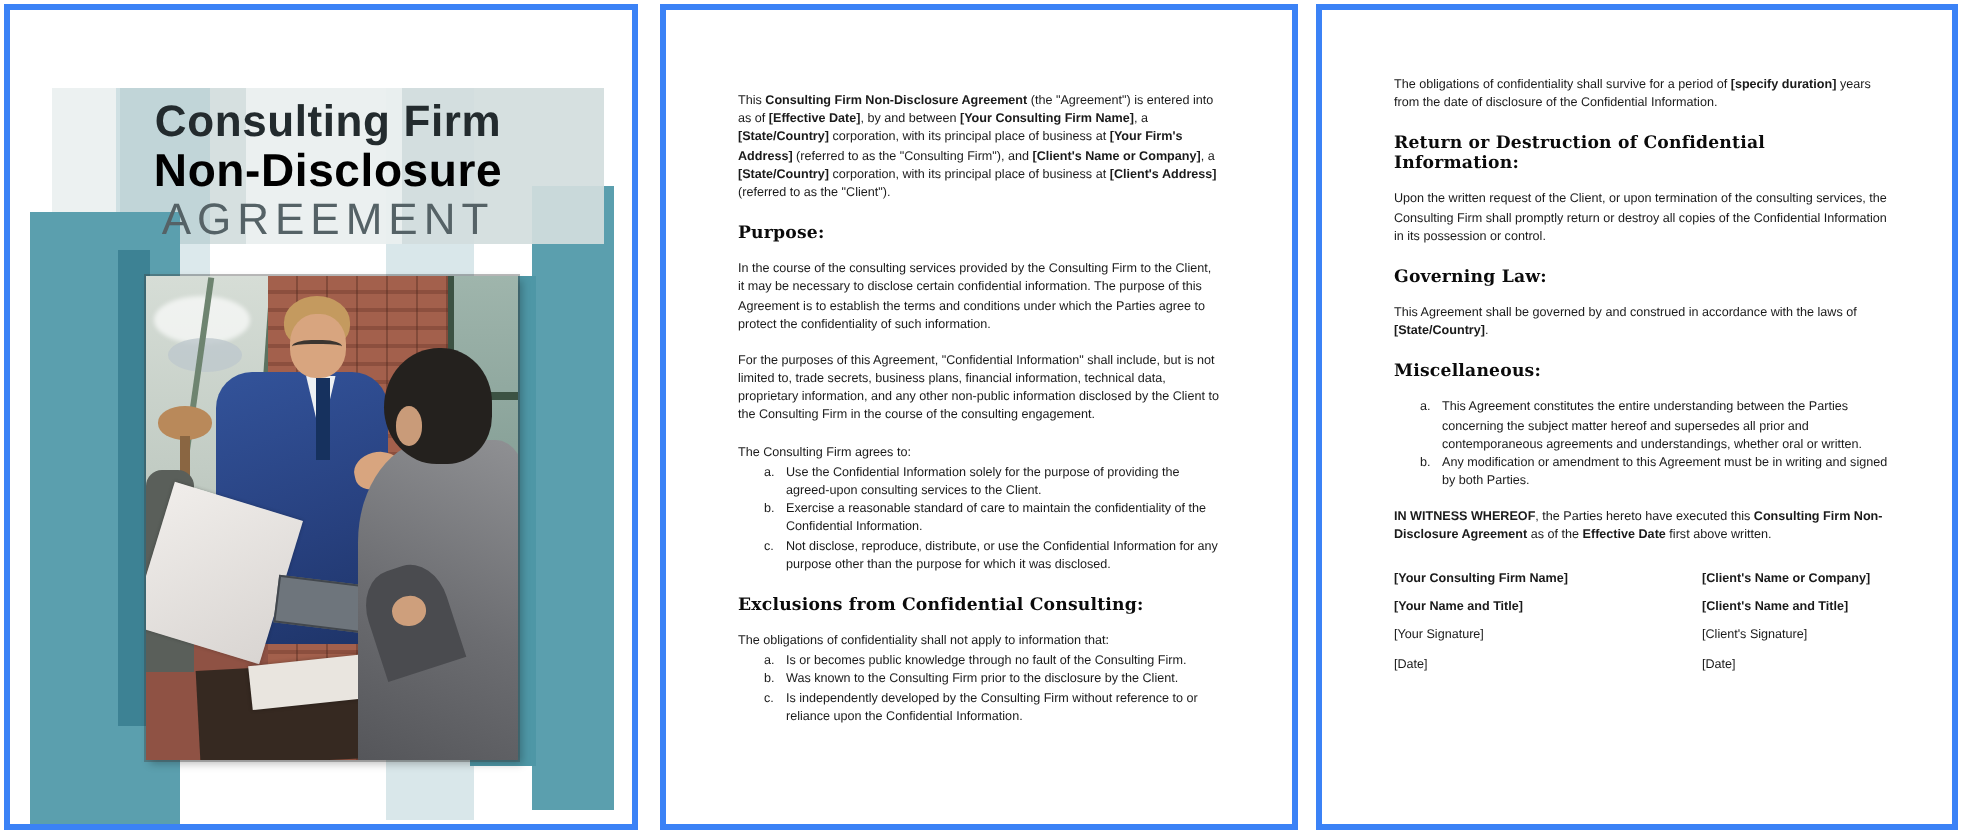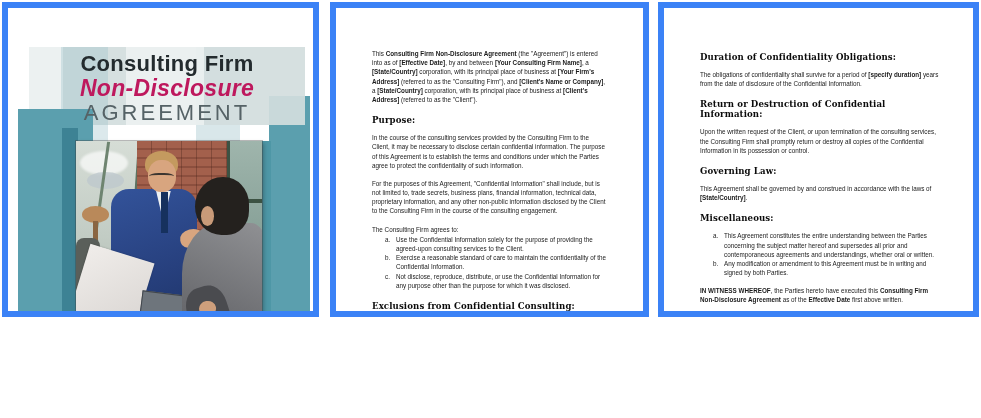--- a/index.html
+++ b/index.html
@@ -1,38 +1,38 @@
 <!DOCTYPE html>
 <html><head>
 <meta charset="utf-8">
 <style>
   html,body{margin:0;padding:0;background:#ffffff;}
   .canvas{position:relative;width:981px;height:418px;background:#ffffff;overflow:hidden;
           font-family:"Liberation Sans",sans-serif;}
-  .page{position:absolute;top:2px;height:315px;background:#ffffff;border:6px solid #3b82f6;
+  .page{position:absolute;top:2px;height:413px;background:#ffffff;border:3px solid #3b82f6;
         box-sizing:border-box;overflow:hidden;}
   .cover{left:2px;width:317px;}
   .doc2{left:330px;width:319px;padding:41px 36px 0 36px;}
   .doc3{left:658px;width:321px;padding:33px 30px 0 36px;}
 
   
   .abs{position:absolute;}
   .col-light-right{left:188px;top:39px;width:44px;height:366px;background:rgba(154,193,200,0.38);}
   .col-teal-right{left:261px;top:88px;width:41px;height:312px;background:#5B9FAE;}
   .band{left:21px;top:39px;width:276px;height:78px;background:rgba(210,221,221,0.92);}
   .band-light1{left:21px;top:39px;width:34px;height:78px;background:rgba(255,255,255,0.55);}
   .band-light2{left:118px;top:39px;width:78px;height:78px;background:rgba(255,255,255,0.50);}
   .band-teal-ov{left:53px;top:39px;width:47px;height:96px;background:rgba(154,193,200,0.35);}
   .teal-left{left:10px;top:101px;width:75px;height:312px;background:#5B9FAE;}
   .teal-left-dark{left:54px;top:120px;width:16px;height:238px;background:#3D8294;}
   .photo-back{left:230px;top:133px;width:33px;height:245px;background:#4E97A6;}
 
   .titles{left:21px;top:44px;width:276px;text-align:center;line-height:1.08;}
   .t1{font-size:22px;font-weight:600;color:#232B2E;letter-spacing:.3px;}
-  .t2{font-size:23px;font-weight:700;color:#be185d;letter-spacing:.3px;font-style:italic;}
+  .t2{font-size:23px;font-weight:700;color:#000000;letter-spacing:.3px;}
   .t3{font-size:22px;font-weight:400;color:#556266;letter-spacing:3px;}
 
   
   .photo{left:68px;top:133px;width:186px;height:242px;background:#8F5244;overflow:hidden;
          box-shadow:0 0 0 1px rgba(60,60,60,.35),2px 2px 4px rgba(0,0,0,.25);}
   .ph{position:absolute;}
   .ph-window{left:0;top:0;width:37%;height:72%;
      background:linear-gradient(180deg,#D6DDD6 0%,#C2CCC4 55%,#AEB9B0 100%);}
   .ph-blur1{left:2%;top:4%;width:26%;height:10%;background:rgba(255,255,255,.65);border-radius:50%;filter:blur(1px);}
   .ph-blur2{left:6%;top:13%;width:20%;height:7%;background:rgba(190,200,205,.8);border-radius:50%;}
@@ -153,21 +153,20 @@
         <ol class="abc">
           <li>Is or becomes public knowledge through no fault of the Consulting Firm.</li>
           <li>Was known to the Consulting Firm prior to the disclosure by the Client.</li>
           <li>Is independently developed by the Consulting Firm without reference to or reliance upon the Confidential Information.</li>
         </ol>
       </div>
   </section>
 
   <section class="page doc3">
     <div id="p3sections">
-        <h4 class="heading">Duration of Confidentiality Obligations:</h4>
         <p class="body">The obligations of confidentiality shall survive for a period of <b>[specify duration]</b> years from the date of disclosure of the Confidential Information.</p>
         <h4 class="heading">Return or Destruction of Confidential Information:</h4>
         <p class="body">Upon the written request of the Client, or upon termination of the consulting services, the Consulting Firm shall promptly return or destroy all copies of the Confidential Information in its possession or control.</p>
         <h4 class="heading">Governing Law:</h4>
         <p class="body">This Agreement shall be governed by and construed in accordance with the laws of <b>[State/Country]</b>.</p>
         <h4 class="heading">Miscellaneous:</h4>
         <ol class="abc">
           <li>This Agreement constitutes the entire understanding between the Parties concerning the subject matter hereof and supersedes all prior and contemporaneous agreements and understandings, whether oral or written.</li>
           <li>Any modification or amendment to this Agreement must be in writing and signed by both Parties.</li>
         </ol>

